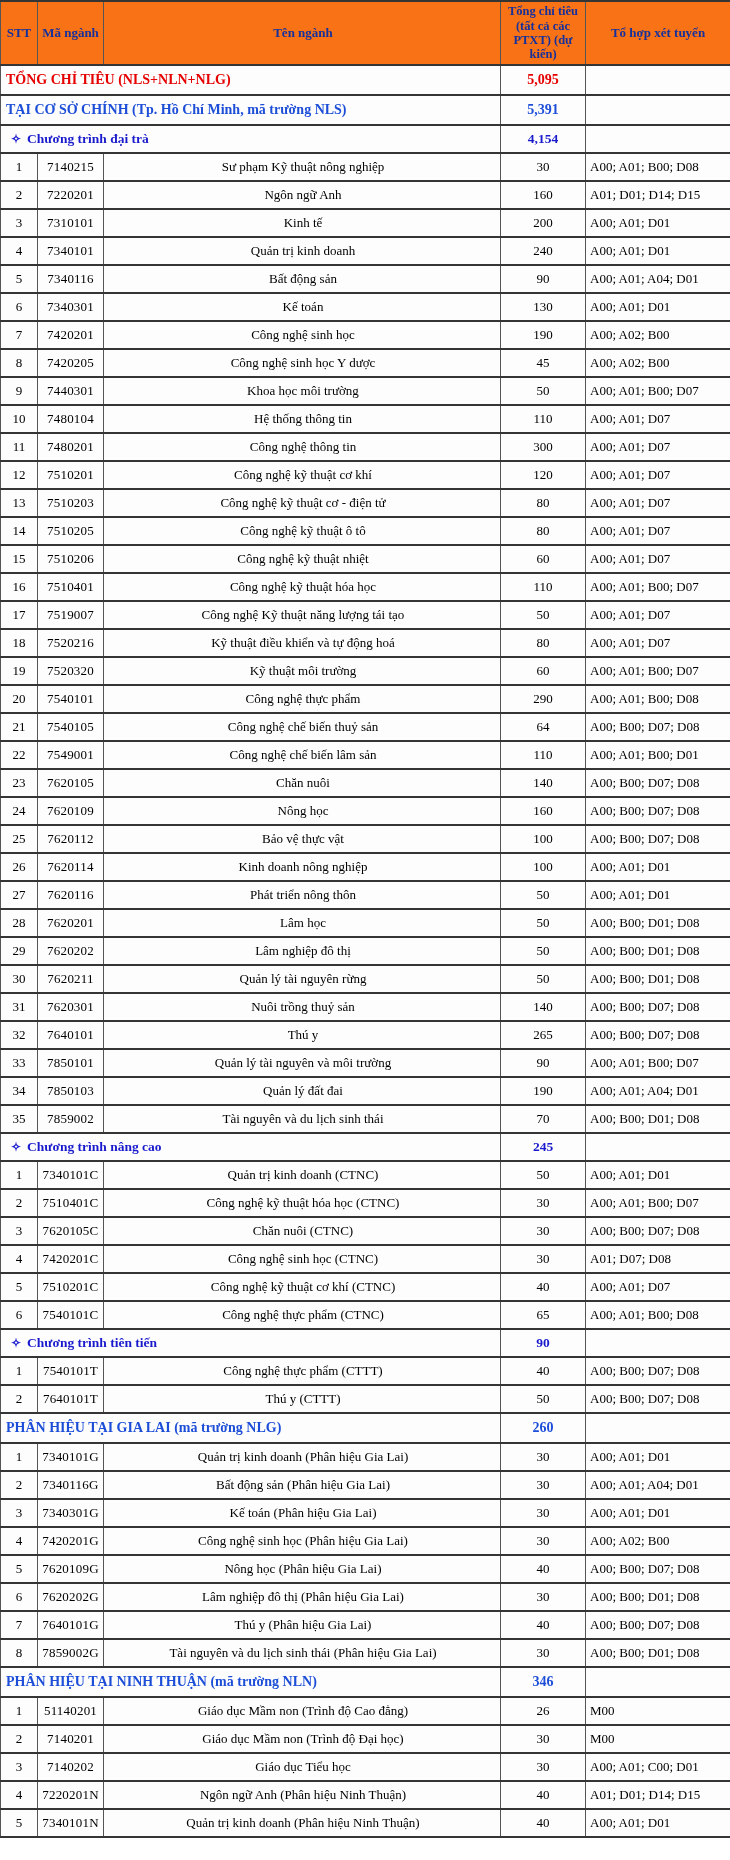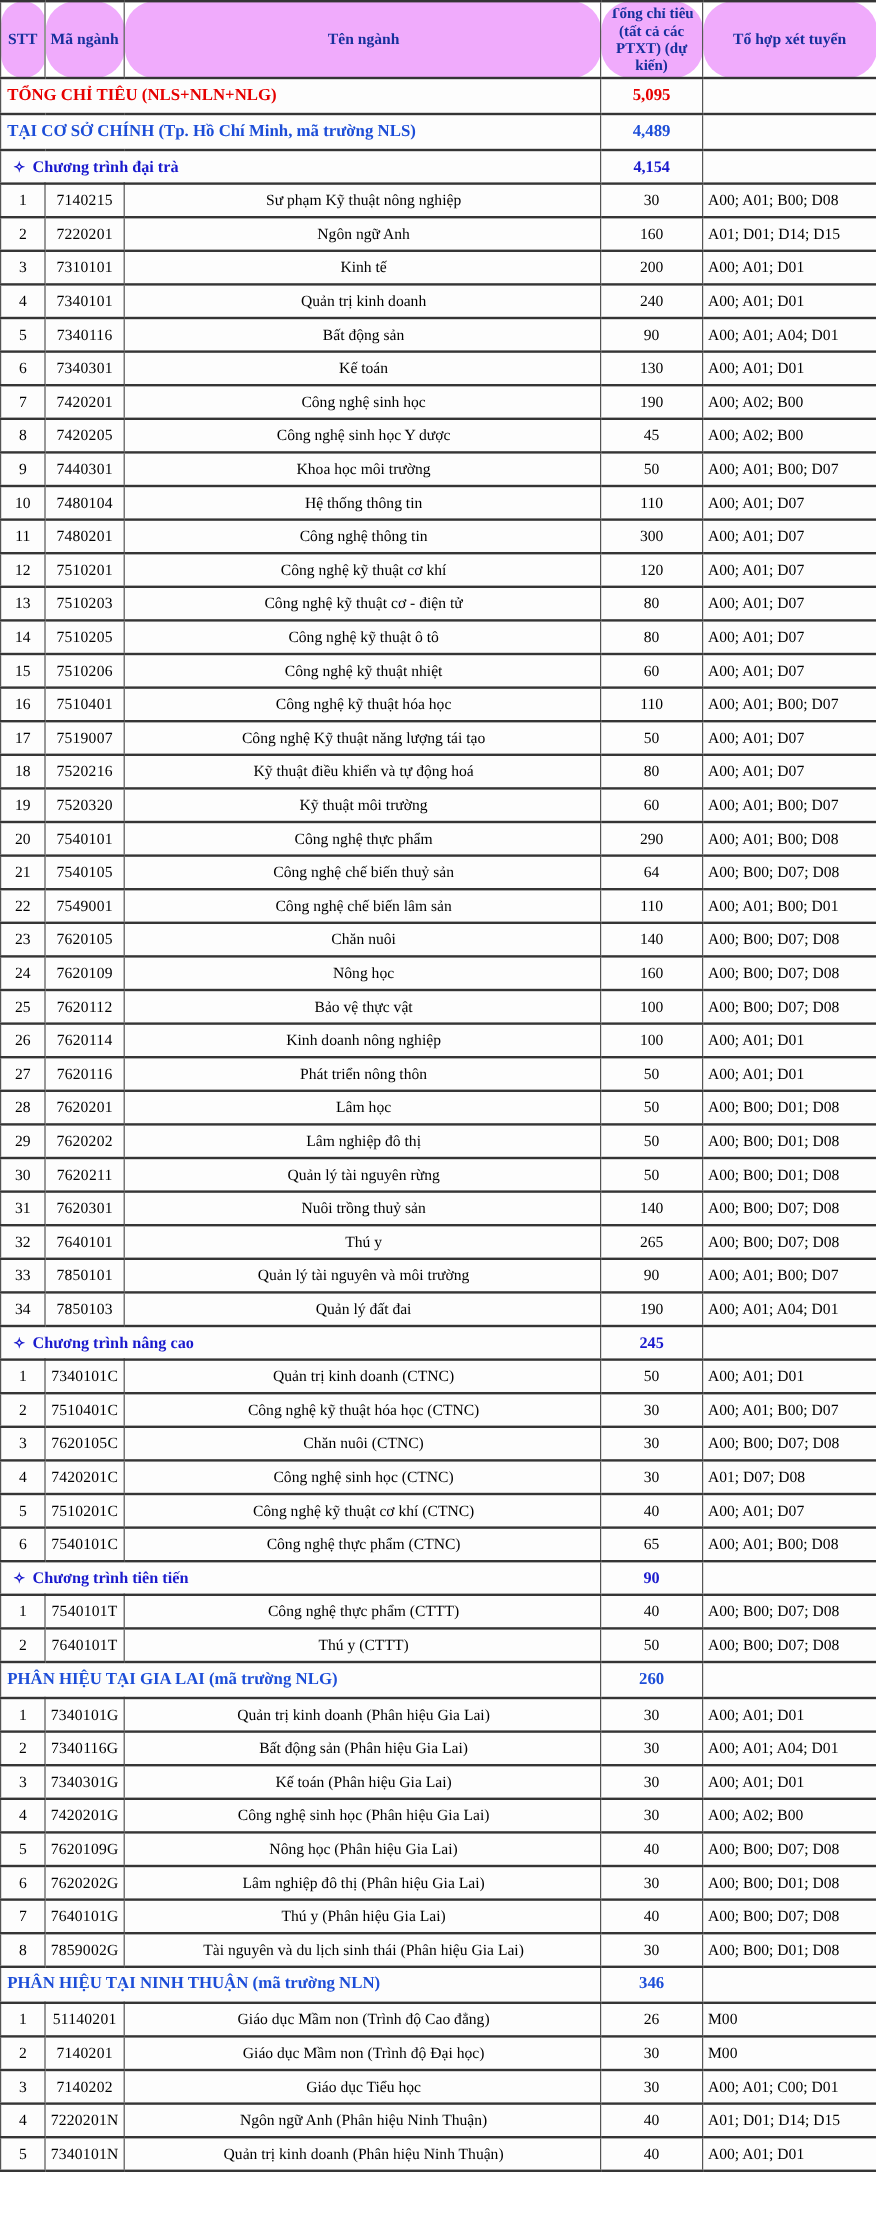--- a/index.html
+++ b/index.html
@@ -5,21 +5,21 @@
   html,body{margin:0;padding:0;background:#ffffff;}
   body{width:730px;font-family:"Liberation Serif","DejaVu Serif",serif;color:#000;}
   table{border-collapse:collapse;width:730px;table-layout:fixed;background:#fff;}
   col.w-stt{width:37px;}
   col.w-code{width:66px;}
   col.w-name{width:397px;}
   col.w-quota{width:85px;}
   col.w-combo{width:145px;}
   th,td{border:1px solid #555;border-top:2px solid #353535;border-bottom:2px solid #353535;
         padding:0 3px;font-size:13px;line-height:1.15;overflow:hidden;}
-  thead th{height:62px;color:#16309c;font-weight:bold;vertical-align:middle;background:#f0abfc;border-radius:25px;}
+  thead th{height:62px;color:#16309c;font-weight:bold;vertical-align:middle;background:#f97316;}
   th.h-stt{text-align:center;}
   th.h-code{text-align:center;}
   th.h-name{text-align:center;padding-left:5px;}
   th.h-quota{text-align:center;font-size:12.5px;}
   th.h-combo{text-align:center;}
   tbody td{height:26px;vertical-align:middle;background:#fdfdfd;}
   td.c-stt{text-align:center;}
   td.c-code{text-align:center;letter-spacing:0.2px;}
   td.c-name{text-align:center;padding-left:5px;}
   td.c-quota{text-align:center;}
@@ -54,21 +54,21 @@
     </tr>
   </thead>
   <tbody id="table-body">
       <tr class="row-total">
         <td colspan="3" class="c-label"><span>TỔNG CHỈ TIÊU (NLS+NLN+NLG)</span></td>
         <td class="c-quota">5,095</td>
         <td class="c-combo"></td>
       </tr>
       <tr class="row-campus">
         <td colspan="3" class="c-label"><span>TẠI CƠ SỞ CHÍNH (Tp. Hồ Chí Minh, mã trường NLS)</span></td>
-        <td class="c-quota">4,489</td>
+        <td class="c-quota">5,391</td>
         <td class="c-combo"></td>
       </tr>
       <tr class="row-section">
         <td colspan="3" class="c-label"><span class="diamond">✧</span><span>Chương trình đại trà</span></td>
         <td class="c-quota">4,154</td>
         <td class="c-combo"></td>
       </tr>
       <tr class="row-data">
         <td class="c-stt">1</td>
         <td class="c-code">7140215</td>
@@ -300,20 +300,27 @@
         <td class="c-quota">90</td>
         <td class="c-combo">A00; A01; B00; D07</td>
       </tr>
       <tr class="row-data">
         <td class="c-stt">34</td>
         <td class="c-code">7850103</td>
         <td class="c-name">Quản lý đất đai</td>
         <td class="c-quota">190</td>
         <td class="c-combo">A00; A01; A04; D01</td>
       </tr>
+      <tr class="row-data">
+        <td class="c-stt">35</td>
+        <td class="c-code">7859002</td>
+        <td class="c-name">Tài nguyên và du lịch sinh thái</td>
+        <td class="c-quota">70</td>
+        <td class="c-combo">A00; B00; D01; D08</td>
+      </tr>
       <tr class="row-section">
         <td colspan="3" class="c-label"><span class="diamond">✧</span><span>Chương trình nâng cao</span></td>
         <td class="c-quota">245</td>
         <td class="c-combo"></td>
       </tr>
       <tr class="row-data">
         <td class="c-stt">1</td>
         <td class="c-code">7340101C</td>
         <td class="c-name">Quản trị kinh doanh (CTNC)</td>
         <td class="c-quota">50</td>

